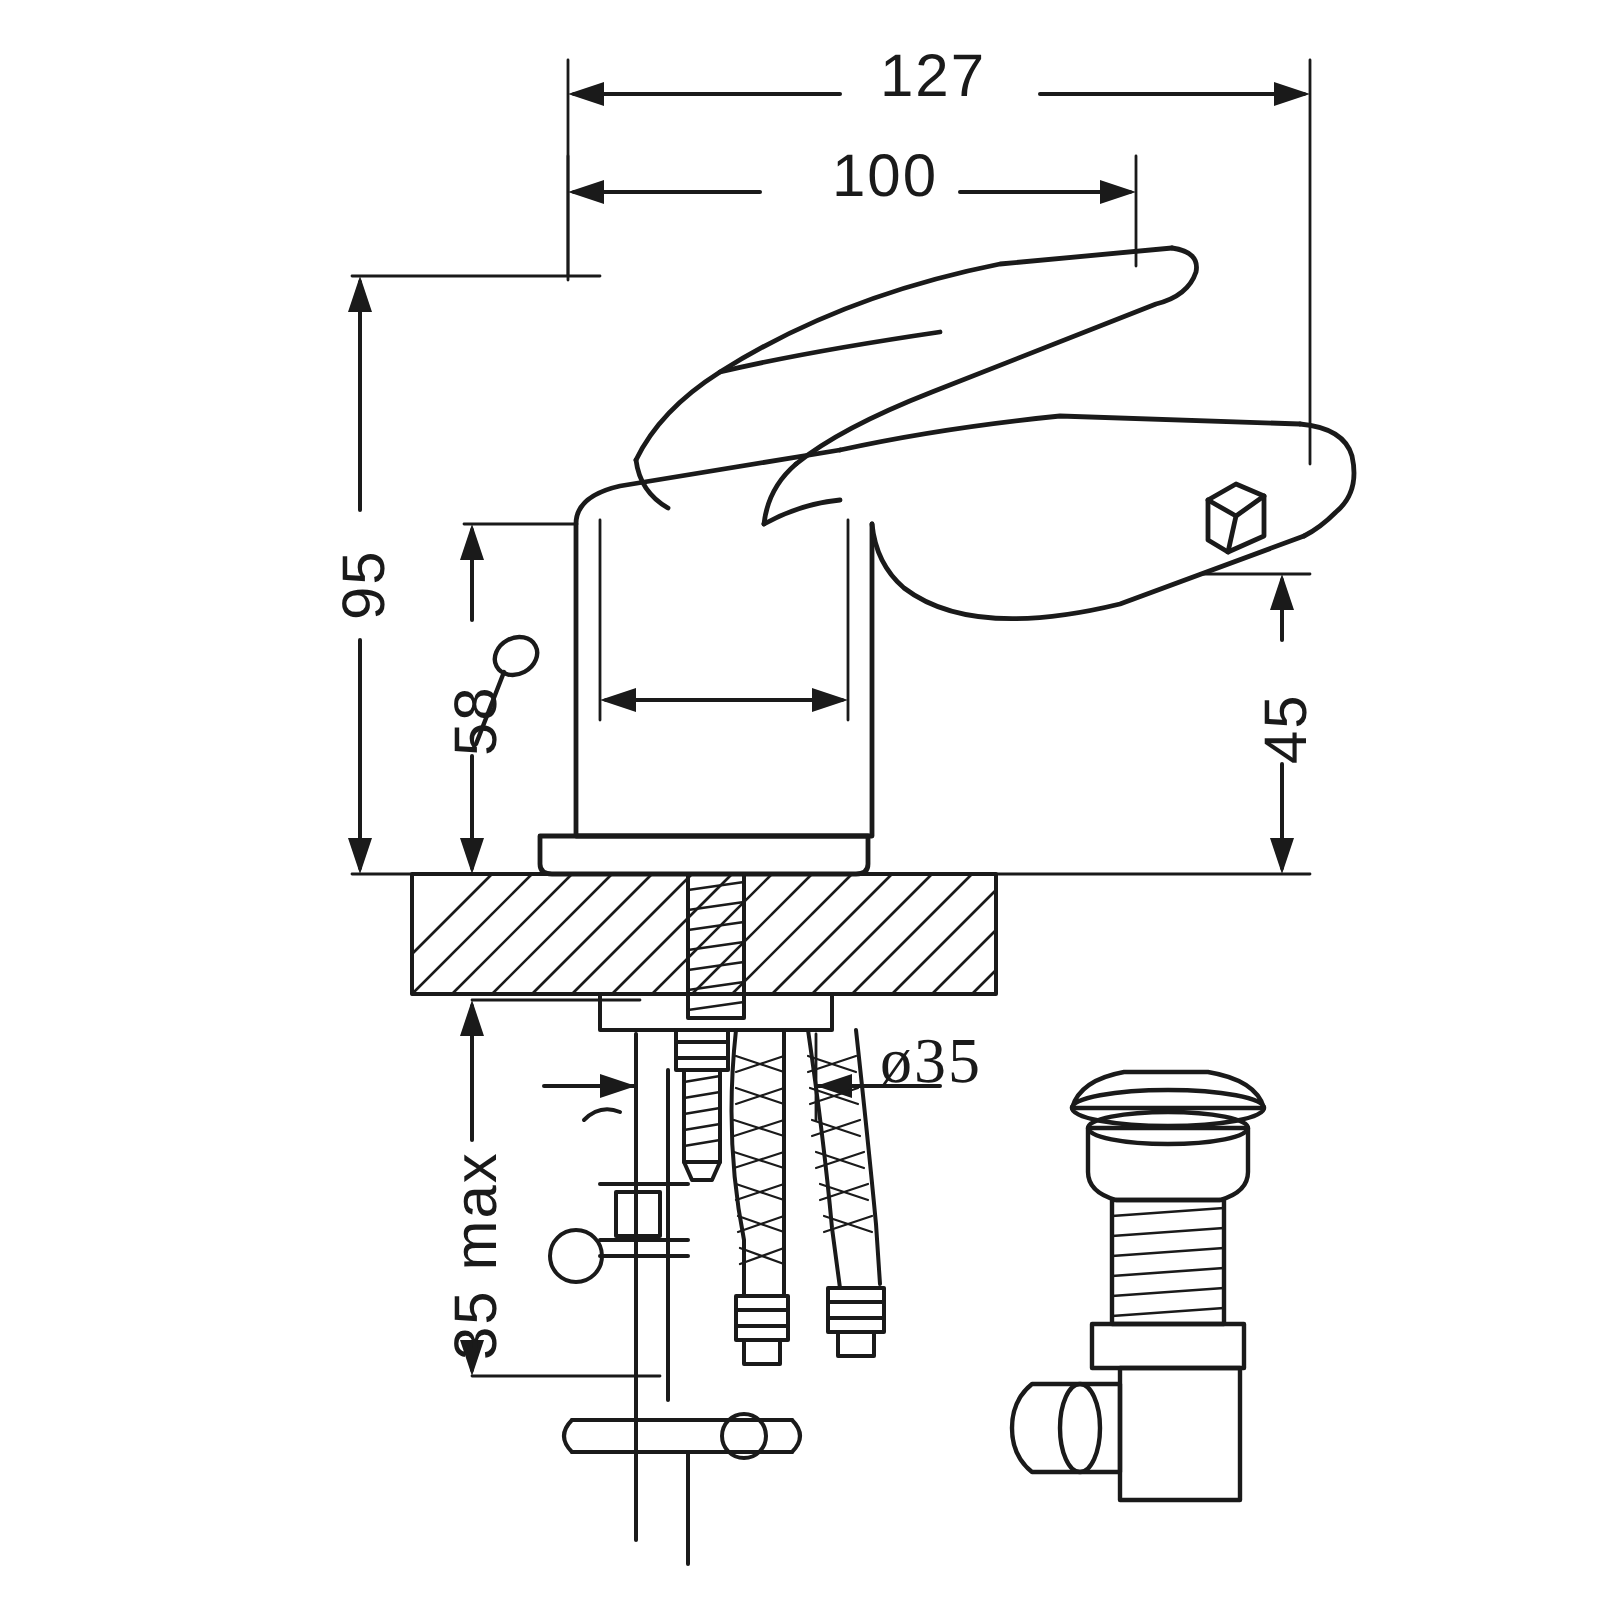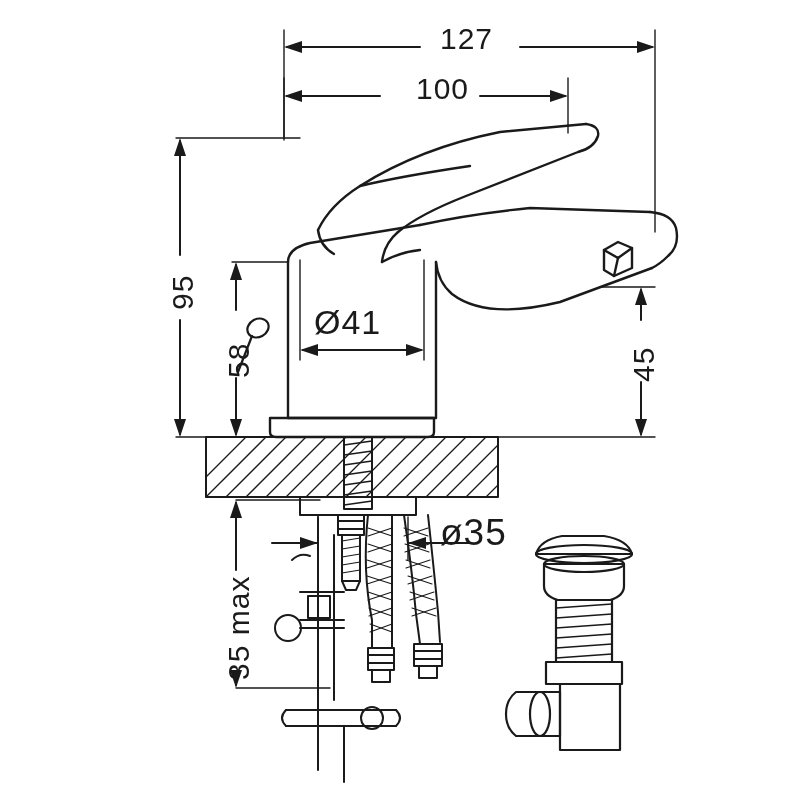--- a/index.html
+++ b/index.html
@@ -299,21 +299,20 @@
   </svg>
 
   <div class="dim-label h-label" style="left:440px; top:22px;">127</div>
 
   <div class="dim-label h-label" style="left:416px; top:72px;">100</div>
 
   <div class="dim-label v-label" style="left:166px; top:310px; transform: rotate(-90deg);">95</div>
 
   <div class="dim-label v-label" style="left:222px; top:378px; transform: rotate(-90deg);">58</div>
 
-  <div class="dim-label h-label" style="left:314px; top:303px; font-size:34px;">Ø41</div>
 
   <div class="dim-label v-label" style="left:627px; top:382px; transform: rotate(-90deg);">45</div>
 
-  <div class="dim-label h-label" style="left:440px; top:512px; font-size:37px;">ø35</div>
+  <div class="dim-label h-label" style="left:440px; top:512px; font-size:32px;font-family:Liberation Serif, serif;">ø35</div>
 
   <div class="dim-label v-label" style="left:222px; top:680px; transform: rotate(-90deg);">35 max</div>
 
 </div>
 
 </body></html>

